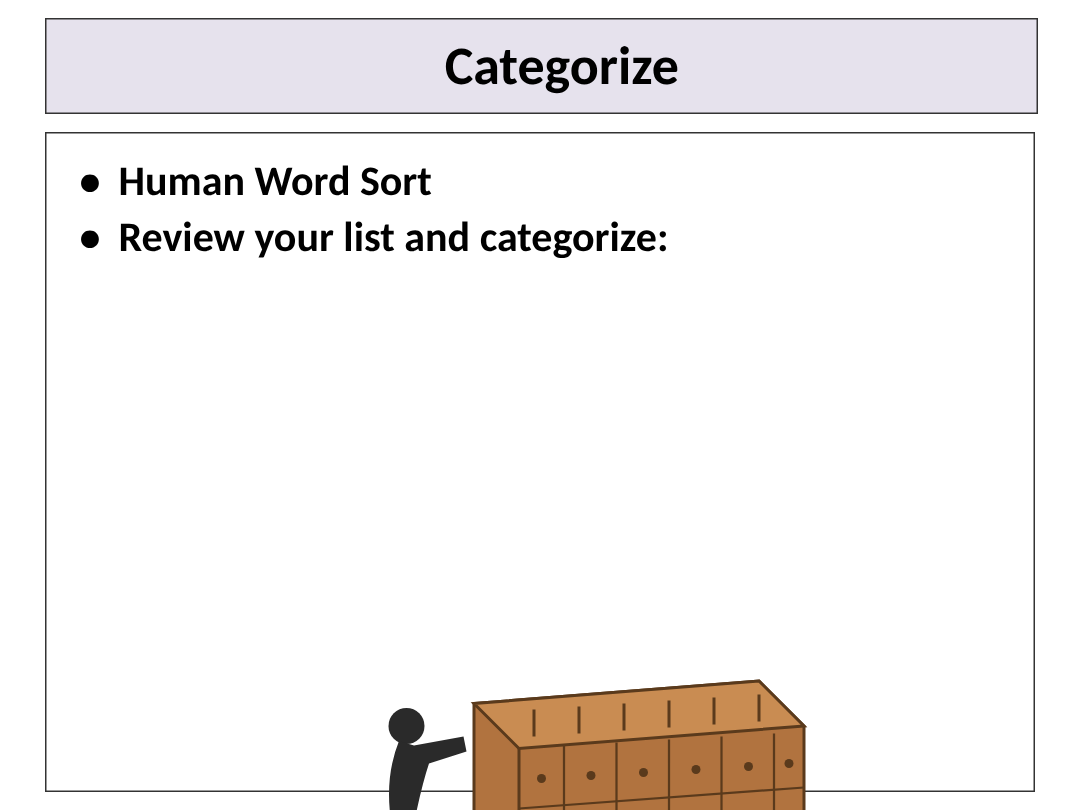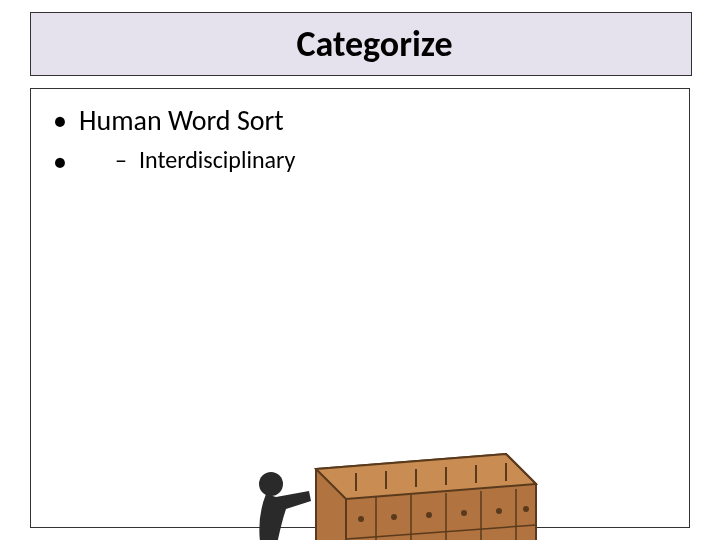--- a/index.html
+++ b/index.html
@@ -49,20 +49,21 @@
     list-style: none;
     margin: 0;
     padding: 0 0 0 28px;
     font-size: 28px;
     line-height: 1.25;
   }
   ul.level1 > li {
     position: relative;
     padding-left: 20px;
     margin-bottom: 2px;
+    font-weight: bold;
   }
   ul.level1 > li::before {
     content: "•";
     position: absolute;
     left: -6px;
     top: 0;
     font-size: 28px;
   }
   ul.level2 {
     list-style: none;
@@ -96,23 +97,22 @@
 
 <div class="slide">
 
   <div class="title-box">
     <div class="title-text">Categorize</div>
   </div>
 
   <div class="body-box">
     <ul class="level1">
       <li><span>Human Word Sort</span></li>
-      <li>
+      <li><span>Review your list and categorize:</span>
         <ul class="level2">
-          <li><span>Interdisciplinary</span></li>
         </ul>
       </li>
     </ul>
 
     <svg class="clip" viewBox="0 0 330 180">
 
       <polygon points="100,40 290,25 320,55 320,140 130,155 100,120" fill="#b1733f" stroke="#5a3a1c" stroke-width="2"></polygon>
 
       <polygon points="100,40 290,25 320,55 130,70" fill="#c98c52" stroke="#5a3a1c" stroke-width="2"></polygon>
 

